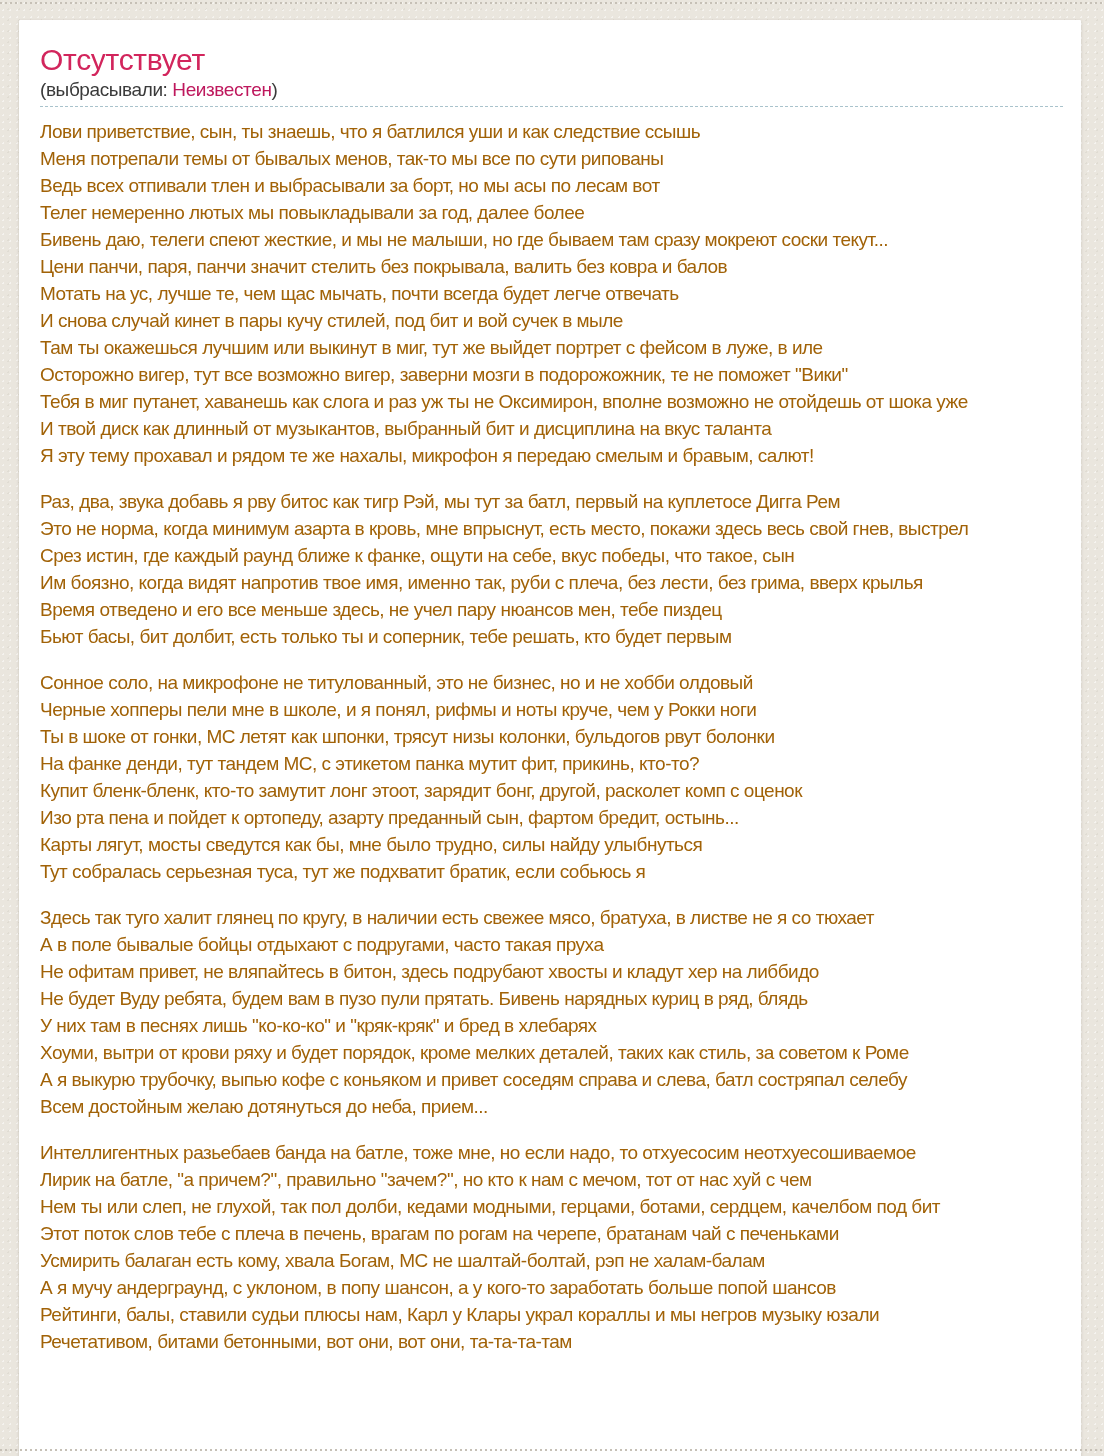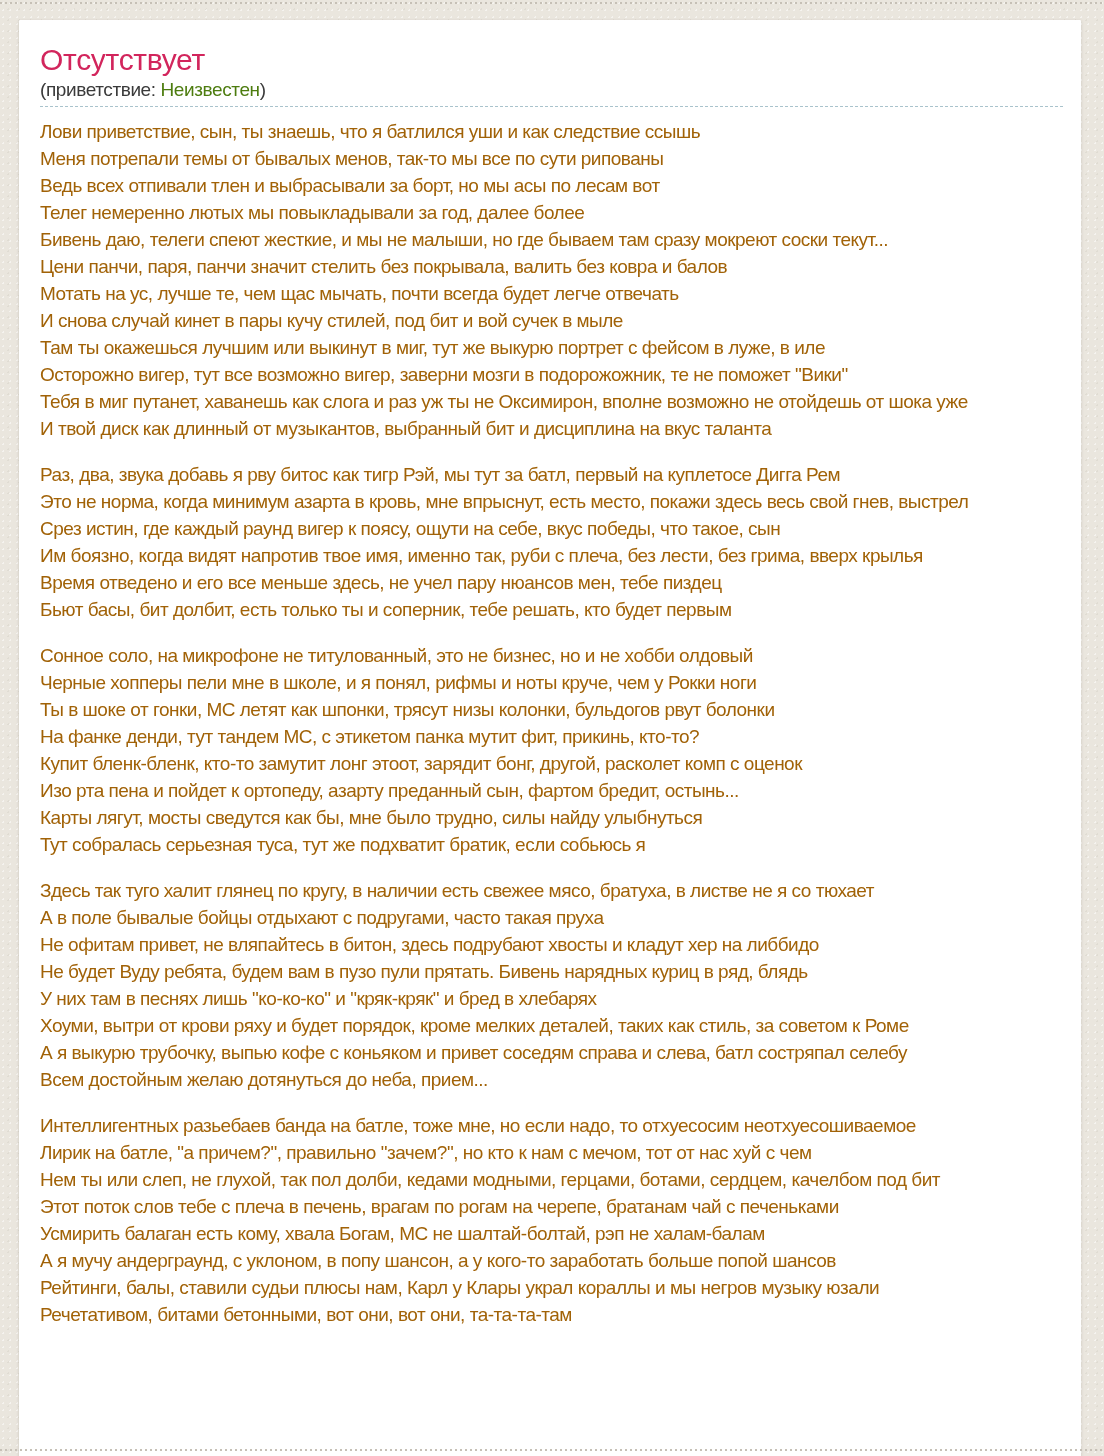--- a/index.html
+++ b/index.html
@@ -56,21 +56,21 @@
     margin-top: 2px;
     font-size: 19px;
     line-height: 24px;
     color: #3a3a3a;
     letter-spacing: -0.4px;
     border-bottom: 1px dashed #a9c3cc;
     padding-bottom: 4px;
   }
 
   .artist-link {
-    color: #4d7c0f;
+    color: #be185d;
     text-decoration: none;
     cursor: pointer;
   }
 
   .lyrics {
     margin-top: 11px;
     color: #a16207;
     font-size: 19px;
     letter-spacing: -0.5px;
   }
@@ -87,42 +87,43 @@
 </head>
 <body>
 
 <div class="edge-dots top"></div>
 
 <div class="card">
 
   <h1 class="song-title">Отсутствует</h1>
 
   <div class="artist-row">
-    <span>(приветствие: </span><a class="artist-link">Неизвестен</a><span>)</span>
+    <span>(выбрасывали: </span><a class="artist-link">Неизвестен</a><span>)</span>
   </div>
 
   <div class="lyrics">
       <div class="stanza">
         <div class="line">Лови приветствие, сын, ты знаешь, что я батлился уши и как следствие ссышь</div>
         <div class="line">Меня потрепали темы от бывалых менов, так-то мы все по сути рипованы</div>
         <div class="line">Ведь всех отпивали тлен и выбрасывали за борт, но мы асы по лесам вот</div>
         <div class="line">Телег немеренно лютых мы повыкладывали за год, далее более</div>
         <div class="line">Бивень даю, телеги спеют жесткие, и мы не малыши, но где бываем там сразу мокреют соски текут...</div>
         <div class="line">Цени панчи, паря, панчи значит стелить без покрывала, валить без ковра и балов</div>
         <div class="line">Мотать на ус, лучше те, чем щас мычать, почти всегда будет легче отвечать</div>
         <div class="line">И снова случай кинет в пары кучу стилей, под бит и вой сучек в мыле</div>
-        <div class="line">Там ты окажешься лучшим или выкинут в миг, тут же выкурю портрет с фейсом в луже, в иле</div>
+        <div class="line">Там ты окажешься лучшим или выкинут в миг, тут же выйдет портрет с фейсом в луже, в иле</div>
         <div class="line">Осторожно вигер, тут все возможно вигер, заверни мозги в подорожожник, те не поможет "Вики"</div>
         <div class="line">Тебя в миг путанет, хаванешь как слога и раз уж ты не Оксимирон, вполне возможно не отойдешь от шока уже</div>
         <div class="line">И твой диск как длинный от музыкантов, выбранный бит и дисциплина на вкус таланта</div>
+        <div class="line">Я эту тему прохавал и рядом те же нахалы, микрофон я передаю смелым и бравым, салют!</div>
       </div>
       <div class="stanza">
         <div class="line">Раз, два, звука добавь я рву битос как тигр Рэй, мы тут за батл, первый на куплетосе Дигга Рем</div>
         <div class="line">Это не норма, когда минимум азарта в кровь, мне впрыснут, есть место, покажи здесь весь свой гнев, выстрел</div>
-        <div class="line">Срез истин, где каждый раунд вигер к поясу, ощути на себе, вкус победы, что такое, сын</div>
+        <div class="line">Срез истин, где каждый раунд ближе к фанке, ощути на себе, вкус победы, что такое, сын</div>
         <div class="line">Им боязно, когда видят напротив твое имя, именно так, руби с плеча, без лести, без грима, вверх крылья</div>
         <div class="line">Время отведено и его все меньше здесь, не учел пару нюансов мен, тебе пиздец</div>
         <div class="line">Бьют басы, бит долбит, есть только ты и соперник, тебе решать, кто будет первым</div>
       </div>
       <div class="stanza">
         <div class="line">Сонное соло, на микрофоне не титулованный, это не бизнес, но и не хобби олдовый</div>
         <div class="line">Черные хопперы пели мне в школе, и я понял, рифмы и ноты круче, чем у Рокки ноги</div>
         <div class="line">Ты в шоке от гонки, MC летят как шпонки, трясут низы колонки, бульдогов рвут болонки</div>
         <div class="line">На фанке денди, тут тандем MC, с этикетом панка мутит фит, прикинь, кто-то?</div>
         <div class="line">Купит бленк-бленк, кто-то замутит лонг этоот, зарядит бонг, другой, расколет комп с оценок</div>

